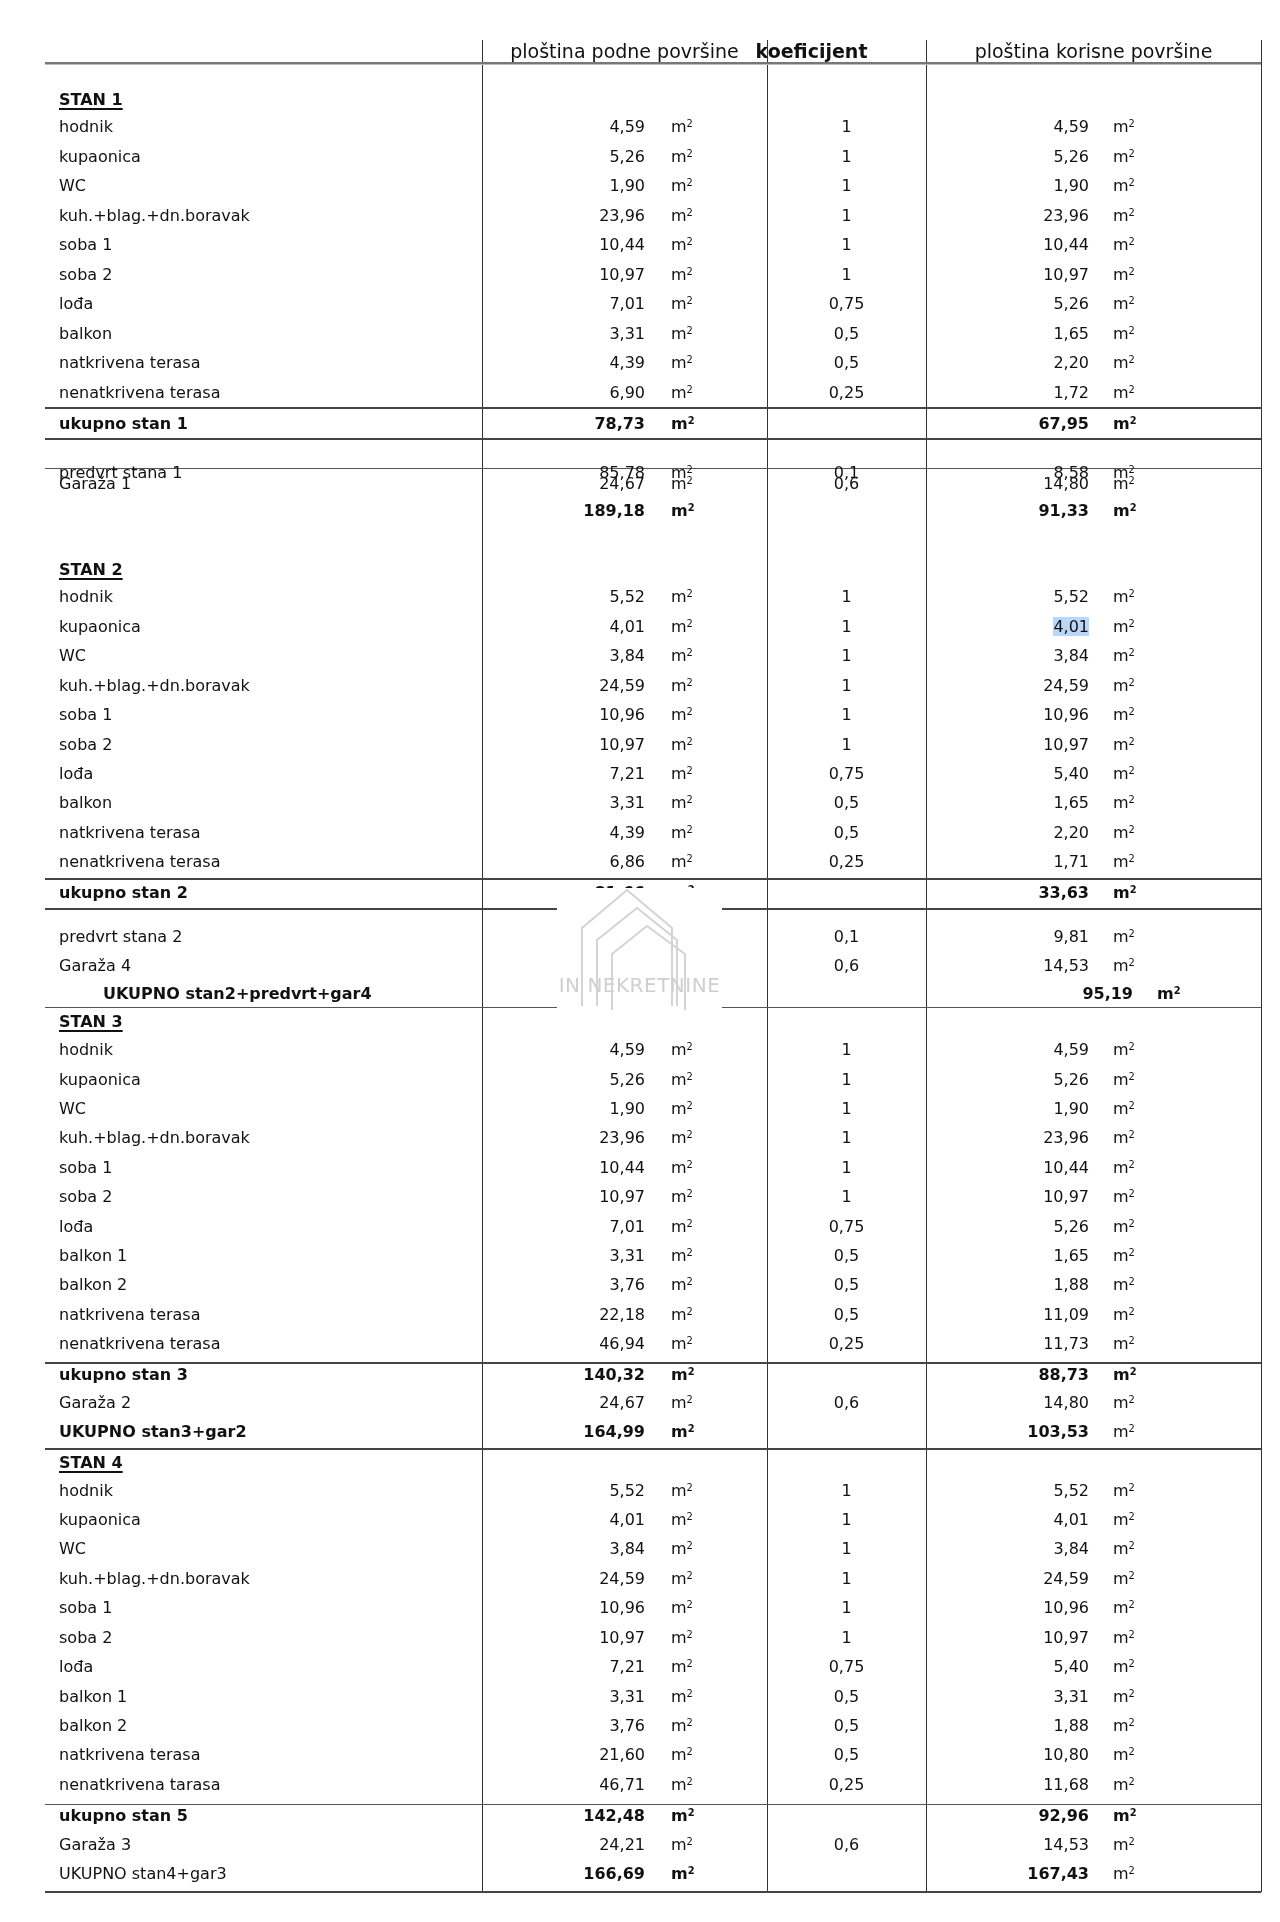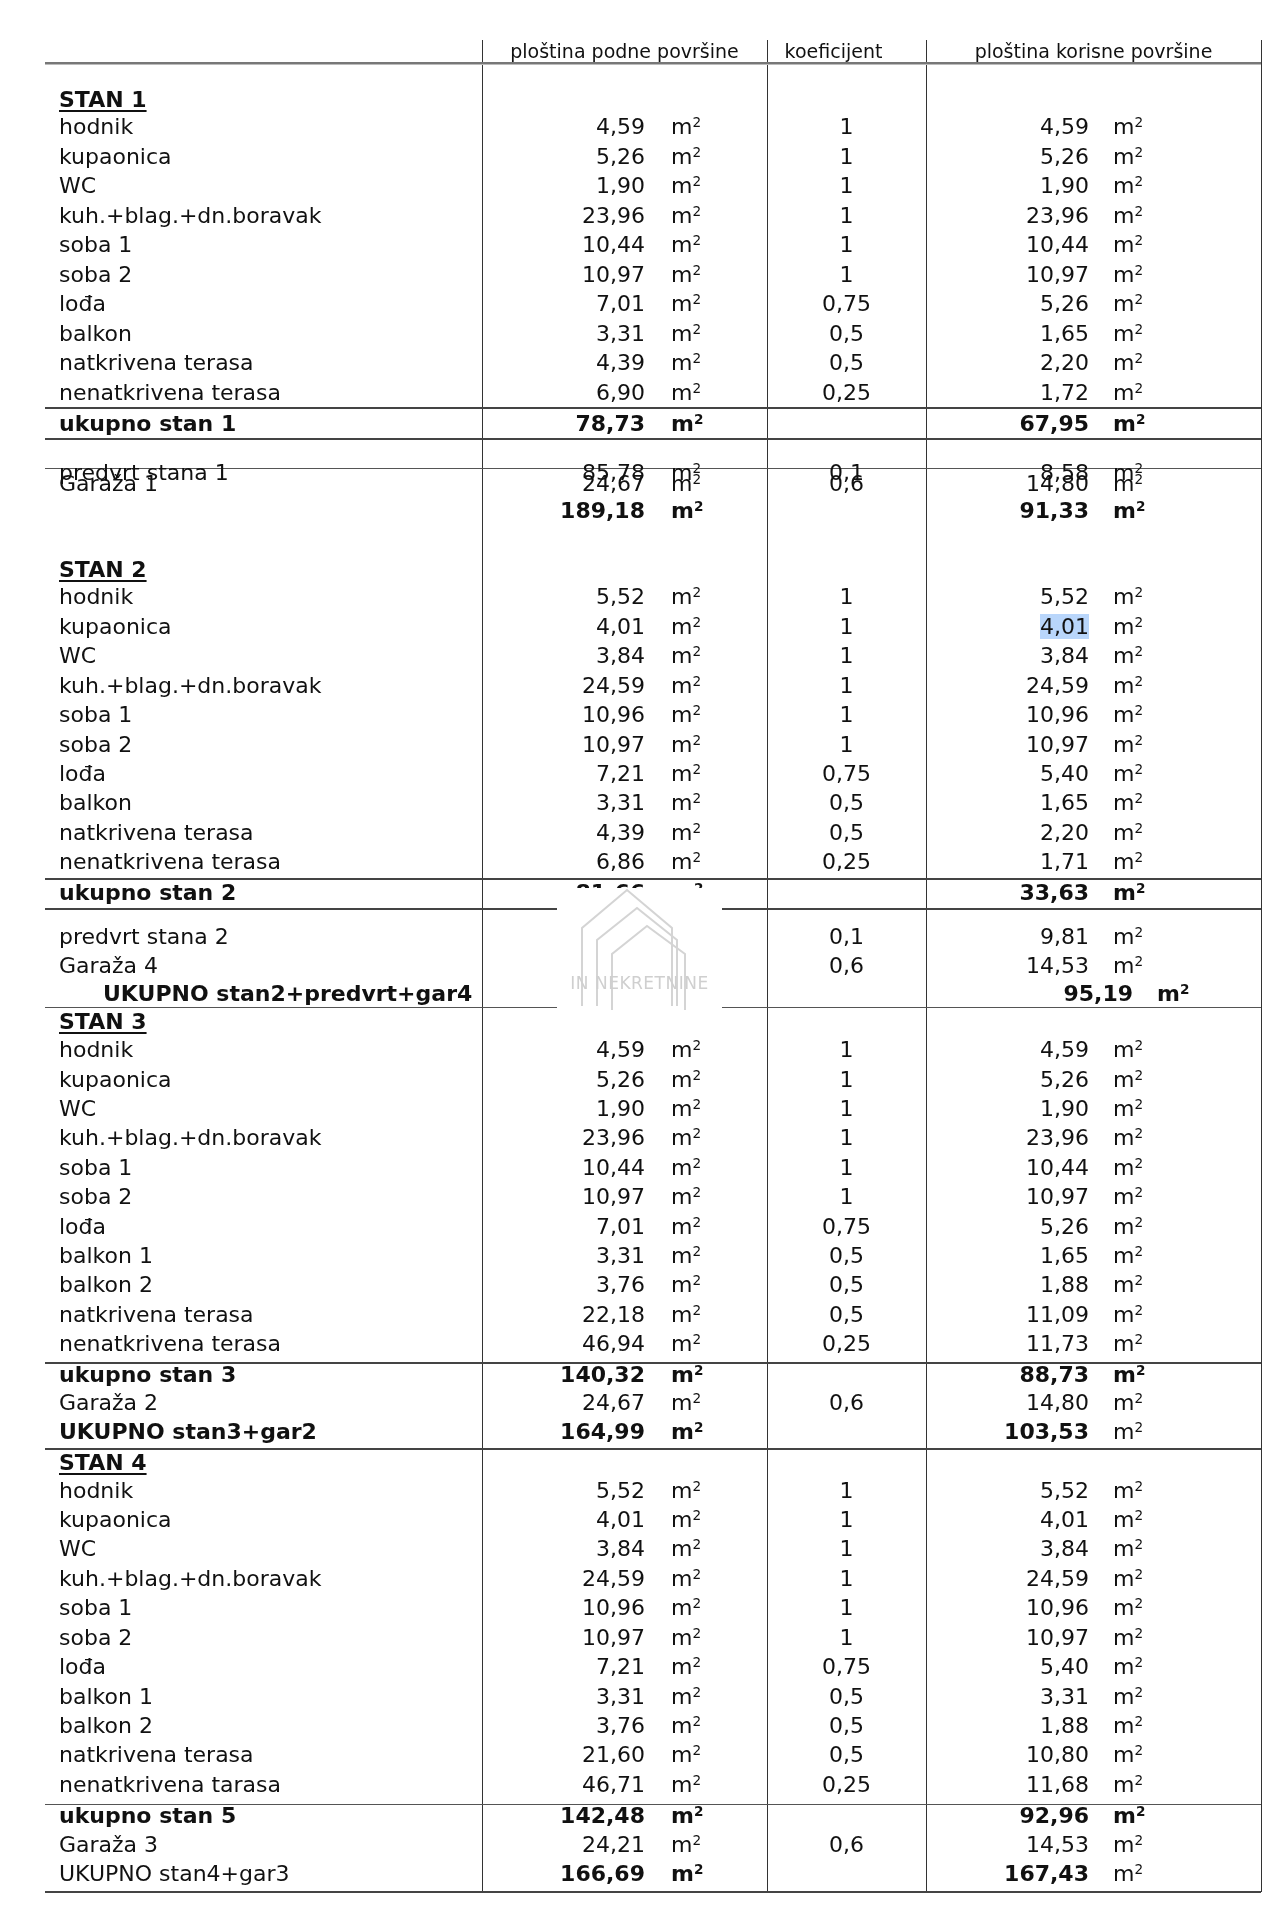--- a/index.html
+++ b/index.html
@@ -4,44 +4,44 @@
 <style>
   html, body { margin: 0; padding: 0; background: #ffffff; }
   body { width: 1280px; height: 1922px; position: relative; overflow: hidden;
          font-family: "DejaVu Sans", sans-serif; color: #111; }
   #sheet { position: absolute; left: 0; top: 0; width: 1280px; height: 1922px; }
   .hline { position: absolute; left: 45px; width: 1216px; height: 0; border-top: 2px solid #444; }
   .hline.thin { border-top: 1.5px solid #555; }
   .hline.header { border-top: 2px solid #777; box-shadow: 0 1px 0 #bbb; }
   .vline { position: absolute; width: 0; border-left: 1px solid #333; }
   .hdr { position: absolute; top: 40px; font-size: 19px; color: #111; white-space: nowrap; text-align: center; }
-  .row { position: absolute; left: 0; width: 1280px; height: 28px; font-size: 22px; line-height: 28px; }
+  .row { position: absolute; left: 0; width: 1280px; height: 28px; font-size: 16px; line-height: 28px; }
   .row .label { position: absolute; left: 59px; white-space: nowrap; }
   .row .v1 { position: absolute; right: calc(1280px - 645px); text-align: right; white-space: nowrap; }
   .row .u1 { position: absolute; left: 671px; white-space: nowrap; }
   .row .coef { position: absolute; left: 767px; width: 159px; text-align: center; white-space: nowrap; }
   .row .v3 { position: absolute; right: calc(1280px - 1089px); text-align: right; white-space: nowrap; }
   .row .u3 { position: absolute; left: 1113px; white-space: nowrap; }
   .row.bold .label, .row.bold .v1, .row.bold .u1, .row.bold .v3, .row.bold .u3 { font-weight: bold; }
   .row.semi .v1, .row.semi .u1, .row.semi .v3 { font-weight: bold; }
   .row.section .label { font-weight: bold; text-decoration: underline; text-decoration-thickness: 2px; text-underline-offset: 3px; }
   sup { font-size: 0.62em; vertical-align: 0; position: relative; top: -0.55em; }
   .hl { background: #b9d6fb; }
   #watermark { position: absolute; left: 557px; top: 888px; width: 165px; height: 122px; background: #ffffff; }
   #watermark svg { position: absolute; left: 0; top: 0; }
   #watermark .wm-text { position: absolute; left: 0; width: 165px; top: 85px; text-align: center;
-                         font-size: 17px; color: #cfcfcf; letter-spacing: 0.5px; white-space: nowrap; }
+                         font-size: 20px; color: #cfcfcf; letter-spacing: 0.5px; white-space: nowrap; }
 </style>
 </head>
 <body>
 
 <div id="sheet">
 
   <div class="hdr" style="left:482px;width:285px;">ploština podne površine</div>
-  <div class="hdr" style="left:754px;width:159px;">koeficijent</div>
+  <div class="hdr" style="left:732px;width:159px;font-weight:bold;">koeficijent</div>
   <div class="hdr" style="left:926px;width:335px;">ploština korisne površine</div>
 
   <div class="vline" style="left:482px;top:40px;height:1852px;"></div>
   <div class="vline" style="left:767px;top:40px;height:1852px;"></div>
   <div class="vline" style="left:926px;top:40px;height:1852px;"></div>
   <div class="vline" style="left:1261px;top:40px;height:1852px;"></div>
 
   <div class="hline header" style="top:62px;"></div>
   <div class="hline" style="top:407px;"></div>
   <div class="hline" style="top:438px;"></div>

